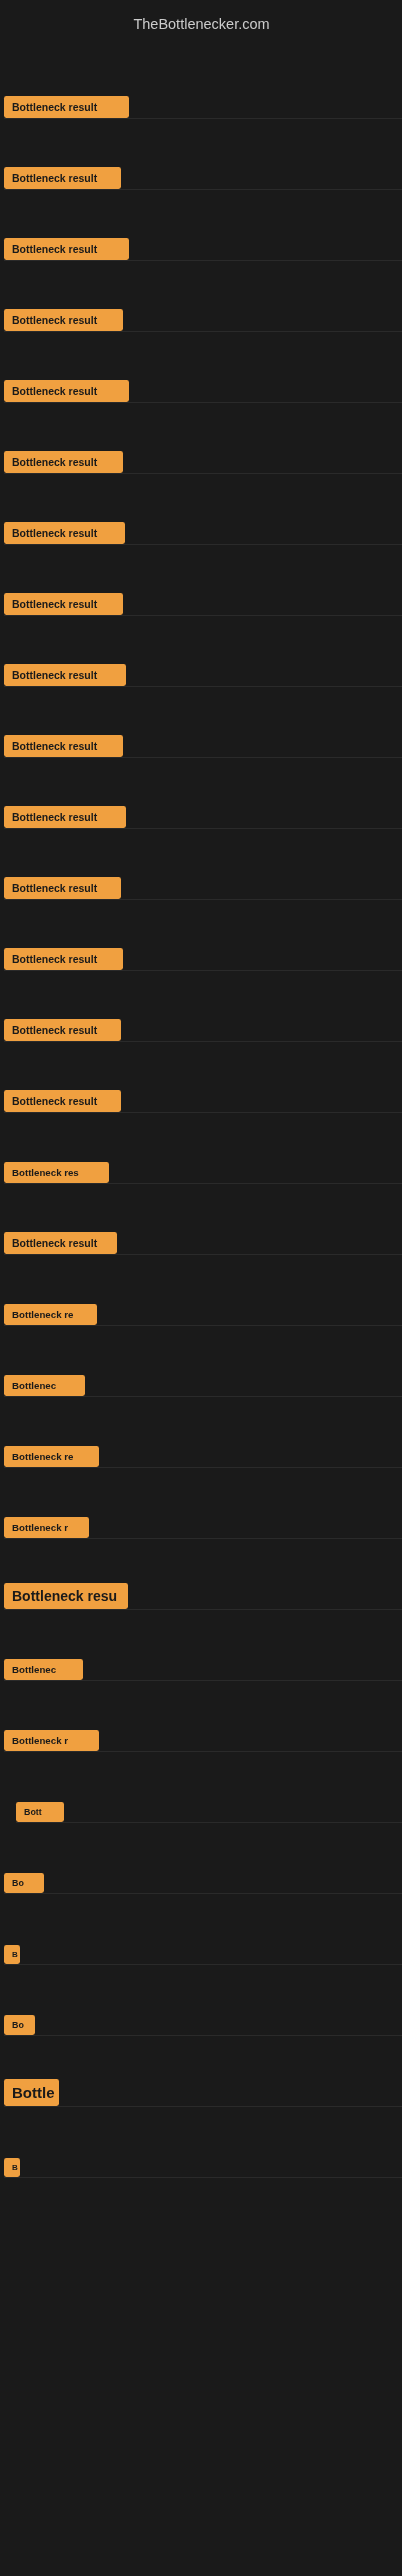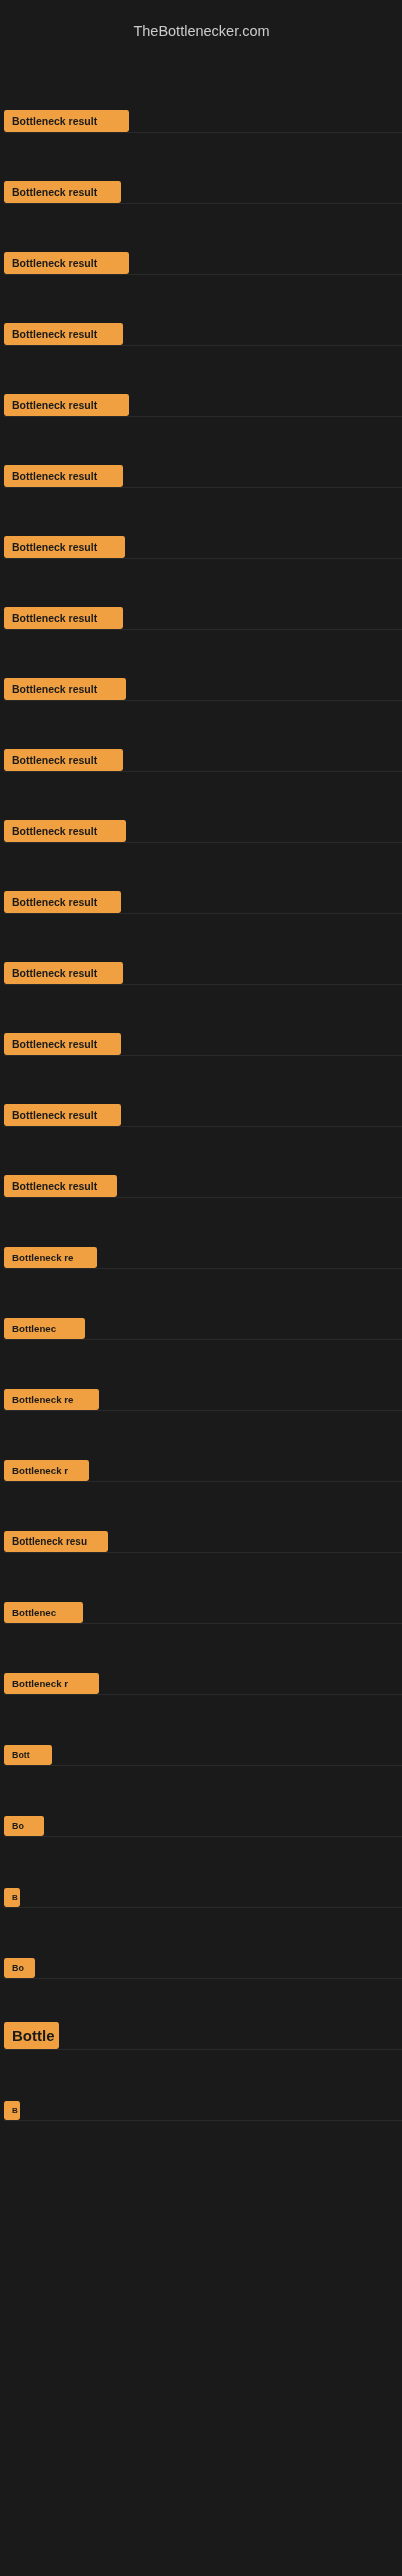--- a/index.html
+++ b/index.html
@@ -13,21 +13,21 @@
       min-height: 2576px;
       background-color: #1a1a1a;
       font-family: Arial, sans-serif;
       position: relative;
     }
 
     .site-title {
       text-align: center;
       color: #cccccc;
       font-size: 14.5px;
-      padding: 23px 0;
+      padding: 16px 0;
       background-color: #1a1a1a;
     }
 
     .bottleneck-container {
       position: relative;
       width: 403px;
     }
 
     .bottleneck-item {
       position: relative;
@@ -64,21 +64,21 @@
     .item-12 .bottleneck-badge { width: 117px; }
     .item-13 .bottleneck-badge { width: 119px; }
     .item-14 .bottleneck-badge { width: 117px; }
     .item-15 .bottleneck-badge { width: 117px; }
     .item-16 .bottleneck-badge { width: 105px; font-size: 9.7px; }
     .item-17 .bottleneck-badge { width: 113px; }
     .item-18 .bottleneck-badge { width: 93px; font-size: 9.7px; }
     .item-19 .bottleneck-badge { width: 81px; font-size: 9.7px; }
     .item-20 .bottleneck-badge { width: 95px; font-size: 9.7px; }
     .item-21 .bottleneck-badge { width: 85px; font-size: 9.7px; }
-    .item-22 .bottleneck-badge { width: 104px; font-size: 10px; }
+    .item-22 .bottleneck-badge { width: 124px; font-size: 14px; }
     .item-23 .bottleneck-badge { width: 79px; font-size: 9.7px; }
     .item-24 .bottleneck-badge { width: 95px; font-size: 9.7px; }
     .item-25 .bottleneck-badge { width: 48px; font-size: 8.9px; }
     .item-26 .bottleneck-badge { width: 40px; font-size: 8.9px; }
     .item-27 .bottleneck-badge { width: 14.5px; font-size: 8px; overflow: hidden; }
     .item-28 .bottleneck-badge { width: 31px; font-size: 8.9px; }
     .item-29 .bottleneck-badge { width: 55px; font-size: 15px; }
     .item-30 .bottleneck-badge { width: 12px; font-size: 8px; overflow: hidden; }
 
     .item-1 { margin-left: 4px; }
@@ -98,21 +98,21 @@
     .item-15 { margin-left: 4px; }
     .item-16 { margin-left: 4px; }
     .item-17 { margin-left: 4px; }
     .item-18 { margin-left: 4px; }
     .item-19 { margin-left: 4px; }
     .item-20 { margin-left: 4px; }
     .item-21 { margin-left: 4px; }
     .item-22 { margin-left: 4px; }
     .item-23 { margin-left: 4px; }
     .item-24 { margin-left: 4px; }
-    .item-25 { margin-left: 4px; }
+    .item-25 { margin-left: 16px; }
     .item-26 { margin-left: 4px; }
     .item-27 { margin-left: 4px; }
     .item-28 { margin-left: 4px; }
     .item-29 { margin-left: 4px; }
     .item-30 { margin-left: 4px; }
   </style>
 </head>
 <body>
 
 <div>
@@ -173,20 +173,23 @@
     </div>
 
     <div class="bottleneck-item item-14">
       <span class="bottleneck-badge">Bottleneck result</span>
     </div>
 
     <div class="bottleneck-item item-15">
       <span class="bottleneck-badge">Bottleneck result</span>
     </div>
 
+    <div class="bottleneck-item item-16">
+      <span class="bottleneck-badge">Bottleneck res</span>
+    </div>
 
     <div class="bottleneck-item item-17">
       <span class="bottleneck-badge">Bottleneck result</span>
     </div>
 
     <div class="bottleneck-item item-18">
       <span class="bottleneck-badge">Bottleneck re</span>
     </div>
 
     <div class="bottleneck-item item-19">

